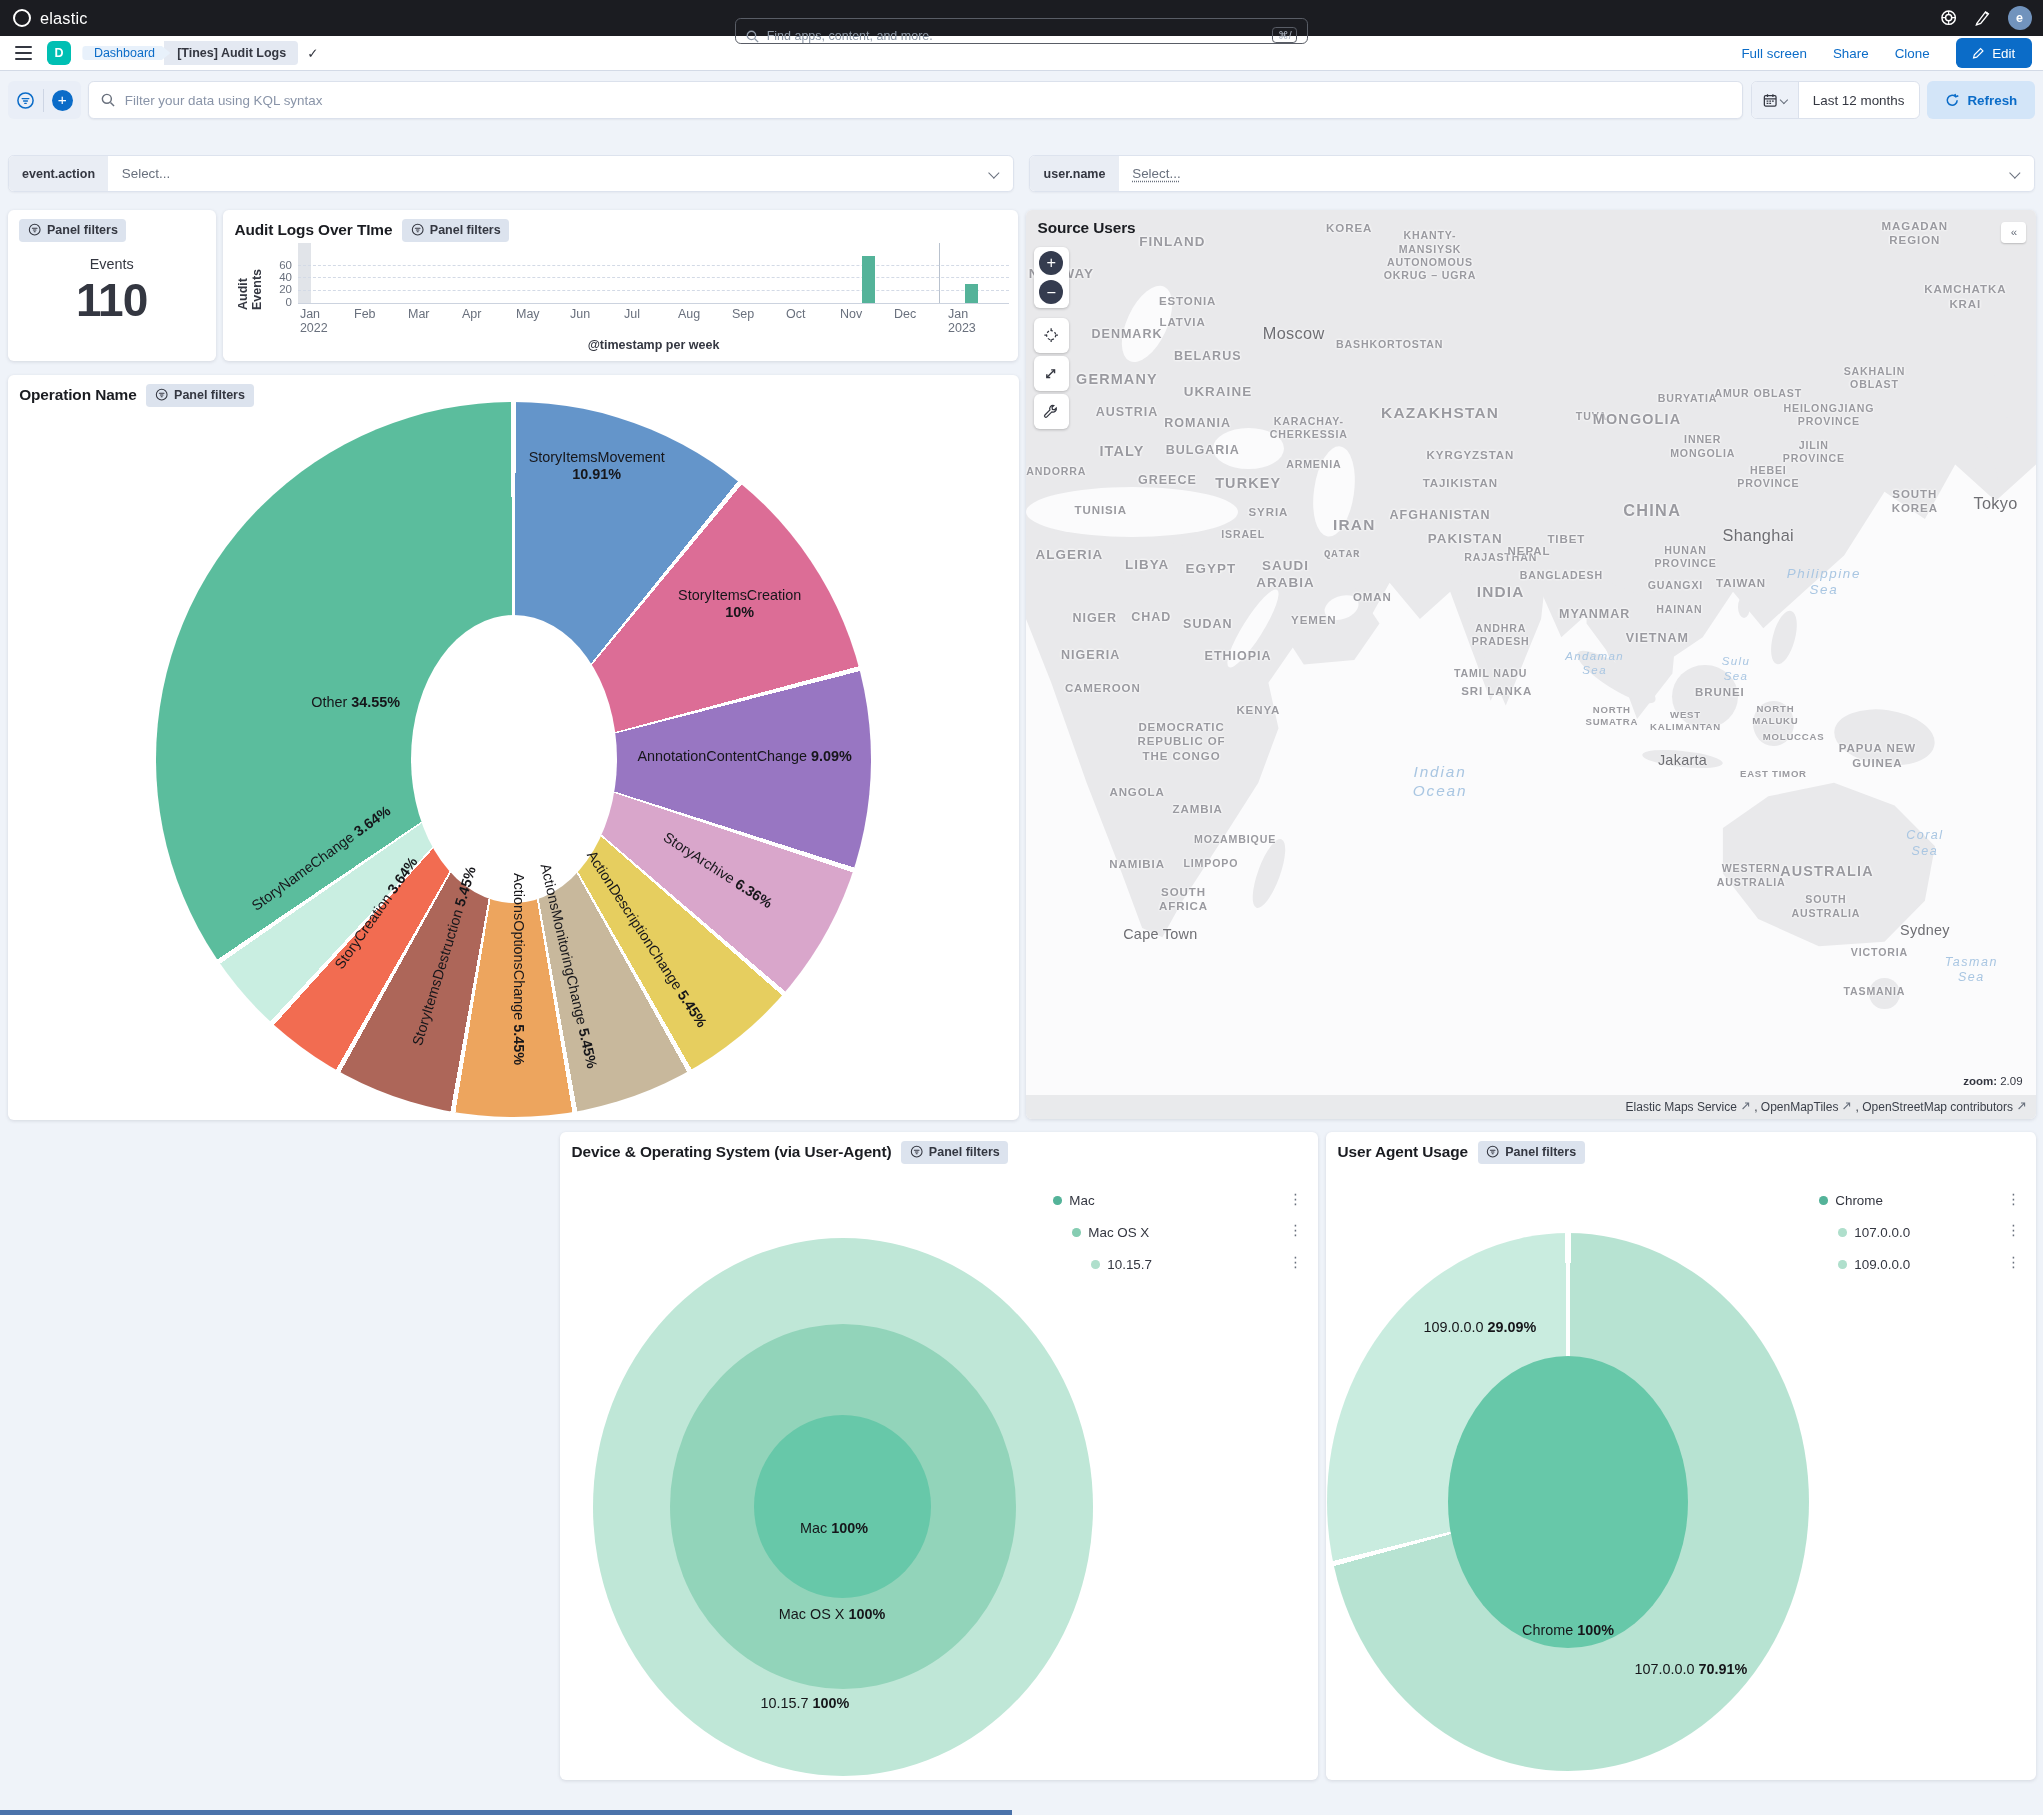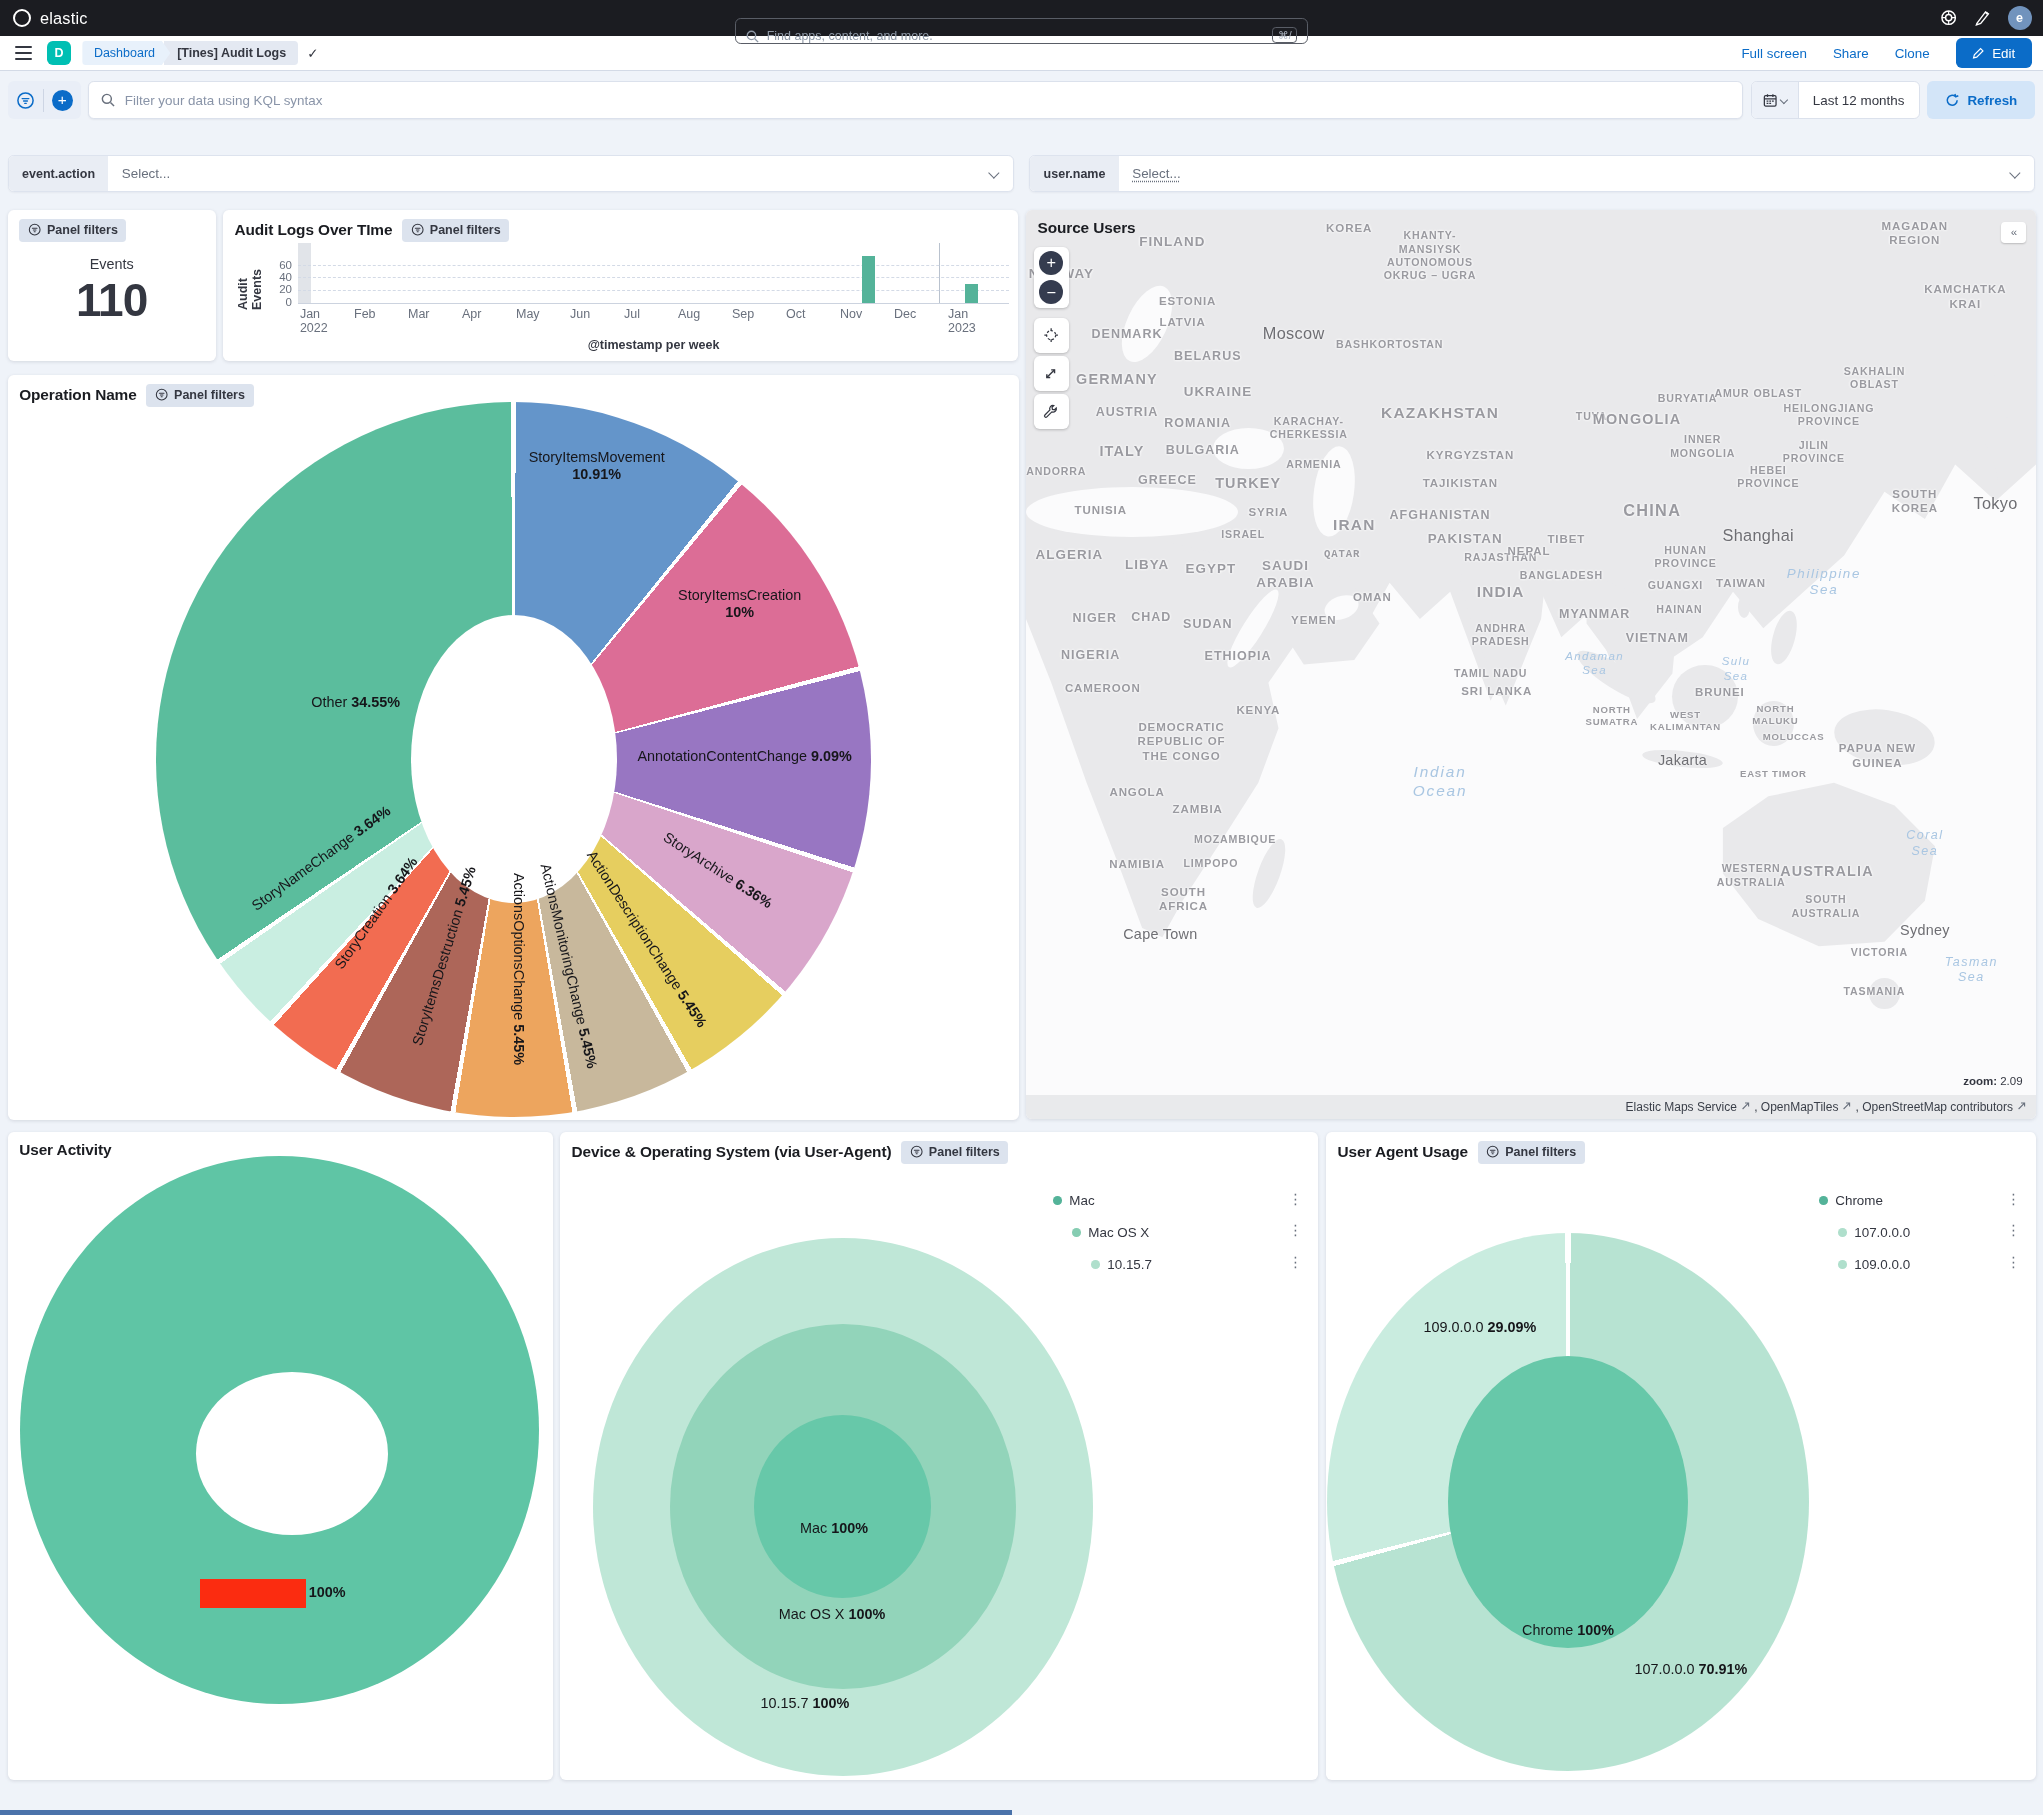--- a/index.html
+++ b/index.html
@@ -16,21 +16,21 @@
   .kbd{border:1px solid #595d66;border-radius:3.8px;font-size:10.6px;padding:1px 4.8px;color:#aeb6c2}
   .top-icons{position:absolute;right:11.5px;top:0;height:36px;display:flex;align-items:center;gap:16.3px}
   .avatar{width:24px;height:24px;border-radius:50%;background:#7193bd;color:#fff;font-size:12.5px;font-weight:700;display:grid;place-items:center}
 
   
   .navbar{position:absolute;left:0;top:36px;right:0;height:35px;background:#fff;border-bottom:1px solid #d3dae6;display:flex;align-items:center;padding:0 11.5px;gap:11.5px;z-index:19}
   .burger{display:flex;flex-direction:column;gap:3.8px;padding:3.8px;cursor:pointer}
   .burger span{width:16.3px;height:1.9px;background:#343741;border-radius:1px}
   .space-badge{width:24px;height:24px;border-radius:5.8px;background:#00BFB3;color:#fff;font-weight:700;font-size:12.5px;display:grid;place-items:center}
   .crumbs{display:flex;align-items:center}
-  .crumb-dash{background:#e8f1fb;color:#0b6cc8;height:24px;display:flex;align-items:center;font-size:12.5px;padding:0 15.4px 0 11.5px;border-radius:3.8px 0 0 3.8px;clip-path:polygon(0 0,calc(100% - 8.6px) 0,100% 50%,calc(100% - 8.6px) 100%,0 100%)}
+  .crumb-dash{background:#e8f1fb;color:#0b6cc8;height:14px;display:flex;align-items:center;font-size:12.5px;padding:0 15.4px 0 11.5px;border-radius:3.8px 0 0 3.8px;clip-path:polygon(0 0,calc(100% - 8.6px) 0,100% 50%,calc(100% - 8.6px) 100%,0 100%)}
   .crumb-title{background:#e4e9f2;color:#343741;height:24px;display:flex;align-items:center;font-size:12.5px;font-weight:600;padding:0 11.5px 0 13.4px;border-radius:0 3.8px 3.8px 0;margin-left:-6.7px}
   .crumb-check{color:#343741;font-size:13.4px;margin-left:9.6px}
   .nav-right{margin-left:auto;display:flex;align-items:center;gap:26px}
   .nav-link{color:#0b6cc8;font-size:13.4px;cursor:pointer}
   .edit-btn{height:30px;background:#0b6cc8;color:#fff;border:none;border-radius:5.8px;font-size:13.4px;font-weight:400;display:flex;align-items:center;gap:7.7px;padding:0 16.3px;cursor:pointer;font-family:inherit}
 
   
   .querybar{position:absolute;top:81px;left:7.7px;right:7.7px;height:38px;display:flex;gap:7.7px;z-index:5}
   .fgroup{width:73px;background:#e9eef7;border-radius:5.8px;display:flex;align-items:center;justify-content:space-evenly}
   .fgroup .sep{width:1px;height:23px;background:#cdd5e4}
@@ -509,30 +509,20 @@
         <span> <svg width="9.6" height="9.6" viewBox="0 0 12 12" style="display:inline">
             <path d="M2 10 L9 3M5 2.5h4.5V7" fill="none" stroke="#69707d" stroke-width="1.4"></path>
           </svg></span>
         <span>, OpenStreetMap contributors</span>
         <span> <svg width="9.6" height="9.6" viewBox="0 0 12 12" style="display:inline">
             <path d="M2 10 L9 3M5 2.5h4.5V7" fill="none" stroke="#69707d" stroke-width="1.4"></path>
           </svg></span>
       </div>
   </div>
 
-  <div class="panel" id="p-act">
-    <div class="ptitle">
-        <span class="t">User Activity</span>
-      </div>
-    <div class="act-donut">
-      <div class="act-hole"></div>
-    </div>
-    <div class="redact"></div>
-    <div class="act-pct">100%</div>
-  </div>
 
   <div class="panel" id="p-dev">
     <div class="ptitle">
       <span class="t">Device &amp; Operating System (via User-Agent)</span>
       <span class="badge">
         <svg width="13.4" height="13.4" viewBox="0 0 20 20">
             <circle cx="10" cy="10" r="8" fill="none" stroke="#343741" stroke-width="1.6"></circle>
             <path d="M6.5 8h7M8 10.5h4M9.2 13h1.6" stroke="#343741" stroke-width="1.5" stroke-linecap="round"></path>
           </svg>
         <span>Panel filters</span>

